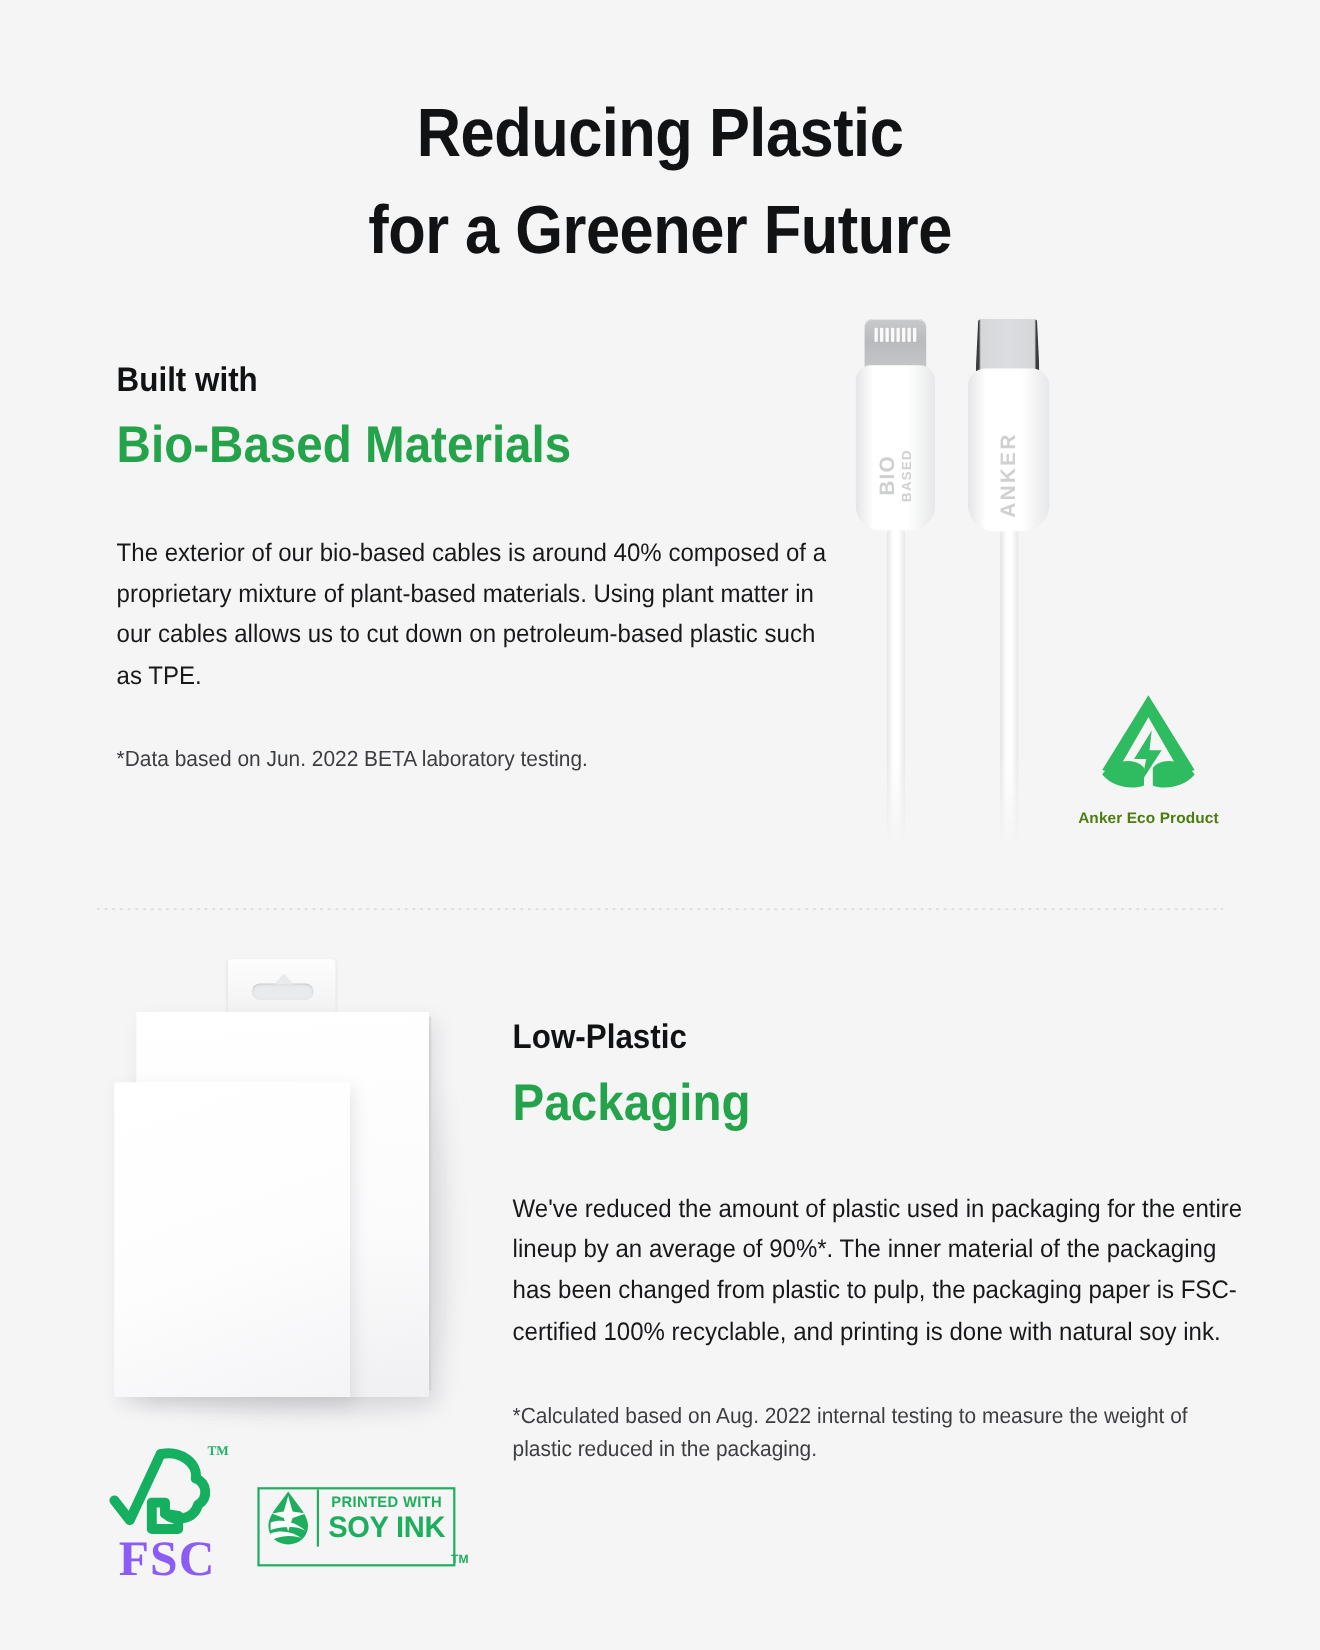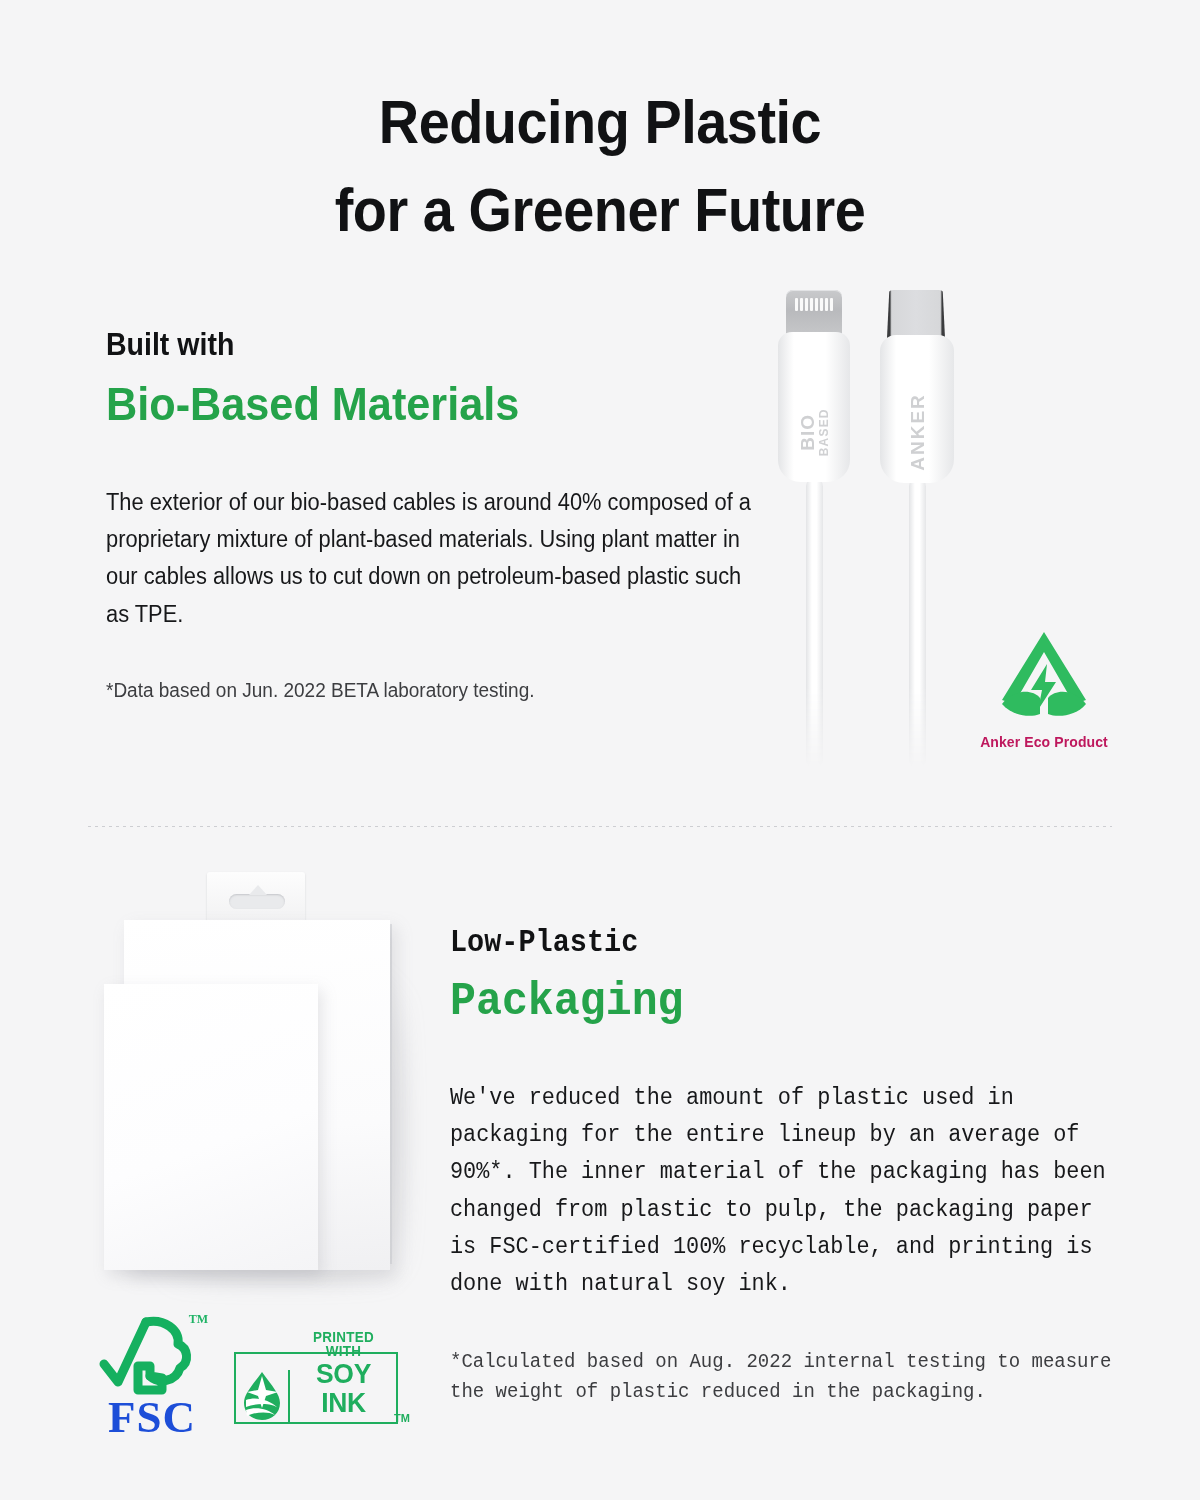--- a/index.html
+++ b/index.html
@@ -162,21 +162,21 @@
 
   
   .eco-badge {
     position: absolute;
     left: 968px; top: 628px;
     width: 152px;
     text-align: center;
   }
   .eco-label {
     margin-top: 8px;
-    color: #be185d;
+    color: #4d7c0f;
     font-weight: 700;
     font-size: 14px;
     letter-spacing: 0.1px;
   }
 
   
   .divider {
     position: absolute;
     left: 88px; top: 826px;
     width: 1024px; height: 1px;
@@ -239,23 +239,22 @@
     position: absolute;
     left: 16px; top: 122px;
     width: 214px; height: 286px;
     background: linear-gradient(160deg,#ffffff 0%, #fdfdfe 55%, #f4f4f6 100%);
     box-shadow: 4px 6px 14px rgba(140,142,148,0.22);
   }
 
   
   .sec2-text {
     position: absolute;
-    left: 450px; top: 924px;
+    left: 466px; top: 924px;
     width: 690px;
-    font-family: Liberation Mono, monospace;
   }
   .sec2-body { margin-top: 48px; width: 700px; }
   .sec2-foot { margin-top: 44px; width: 700px; }
 
   
   .fsc-logo {
     position: absolute;
     left: 92px; top: 1312px;
     width: 120px; height: 128px;
   }
@@ -265,35 +264,35 @@
     color: #20b366;
     font-size: 12px;
     font-weight: 700;
     font-family: "Liberation Serif", serif;
   }
   .fsc-word {
     position: absolute;
     left: 0; bottom: 0;
     width: 120px;
     text-align: center;
-    color: #1d4ed8;
+    color: #8b5cf6;
     font-family: "Liberation Serif", serif;
     font-weight: 700;
     font-size: 45px;
     letter-spacing: 1px;
     line-height: 1;
   }
 
   .soy-logo {
     position: absolute;
     left: 234px; top: 1352px;
-    width: 164px; height: 72px;
+    width: 180px; height: 72px;
     border: 2.5px solid #1fae5e;
     display: flex;
-    align-items: flex-end;
+    align-items: flex-start;
   }
   .soy-left {
     width: 54px;
     border-right: 2.5px solid #1fae5e;
     display: flex; align-items: center; justify-content: center;
   }
   .soy-right {
     flex: 1;
     padding: 4px 5px 5px 6px;
     display: flex; flex-direction: column; justify-content: center;

